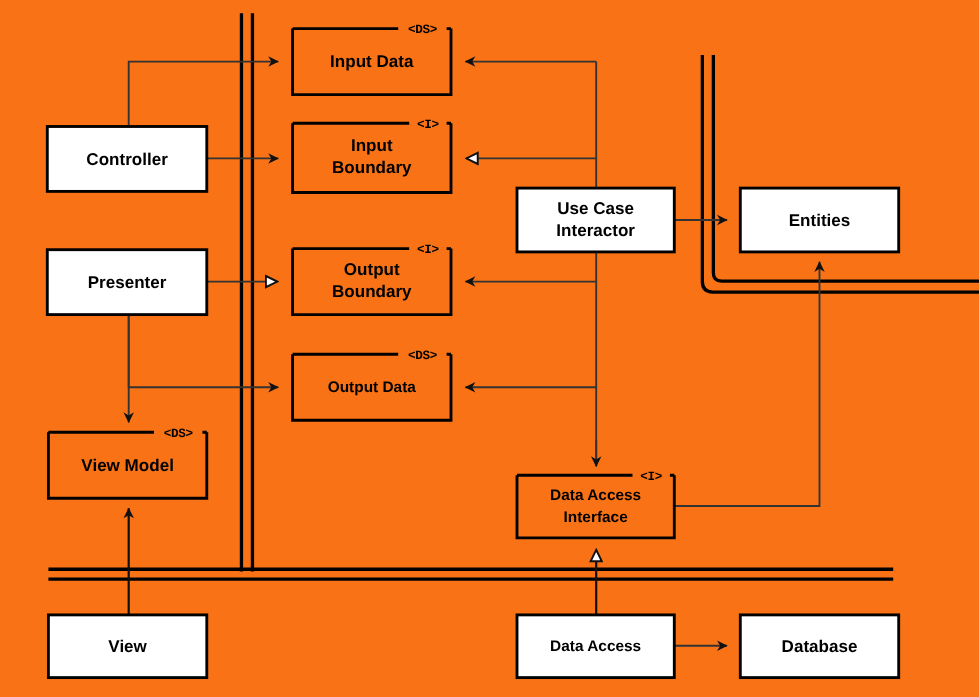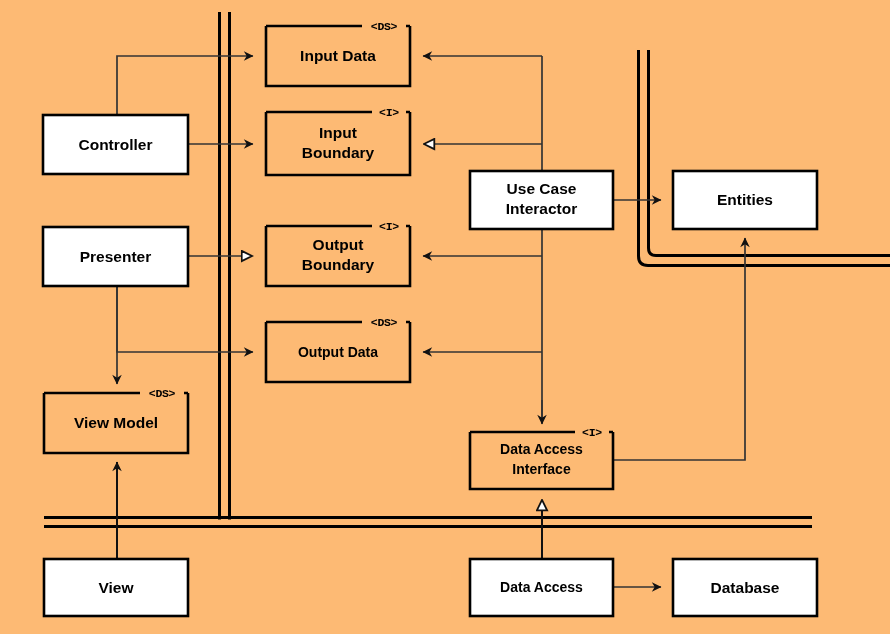--- a/index.html
+++ b/index.html
@@ -11,21 +11,21 @@
   body {
     width: 890px;
     height: 634px;
     font-family: "Liberation Sans", sans-serif;
     overflow: hidden;
   }
   #diagram-root {
     position: relative;
     width: 890px;
     height: 634px;
-    background: #fdba74;
+    background: #f97316;
   }
   svg#arch-svg {
     display: block;
     width: 890px;
     height: 634px;
   }
   .box-rect {
     fill: #ffffff;
     stroke: #000000;
     stroke-width: 2.6;

